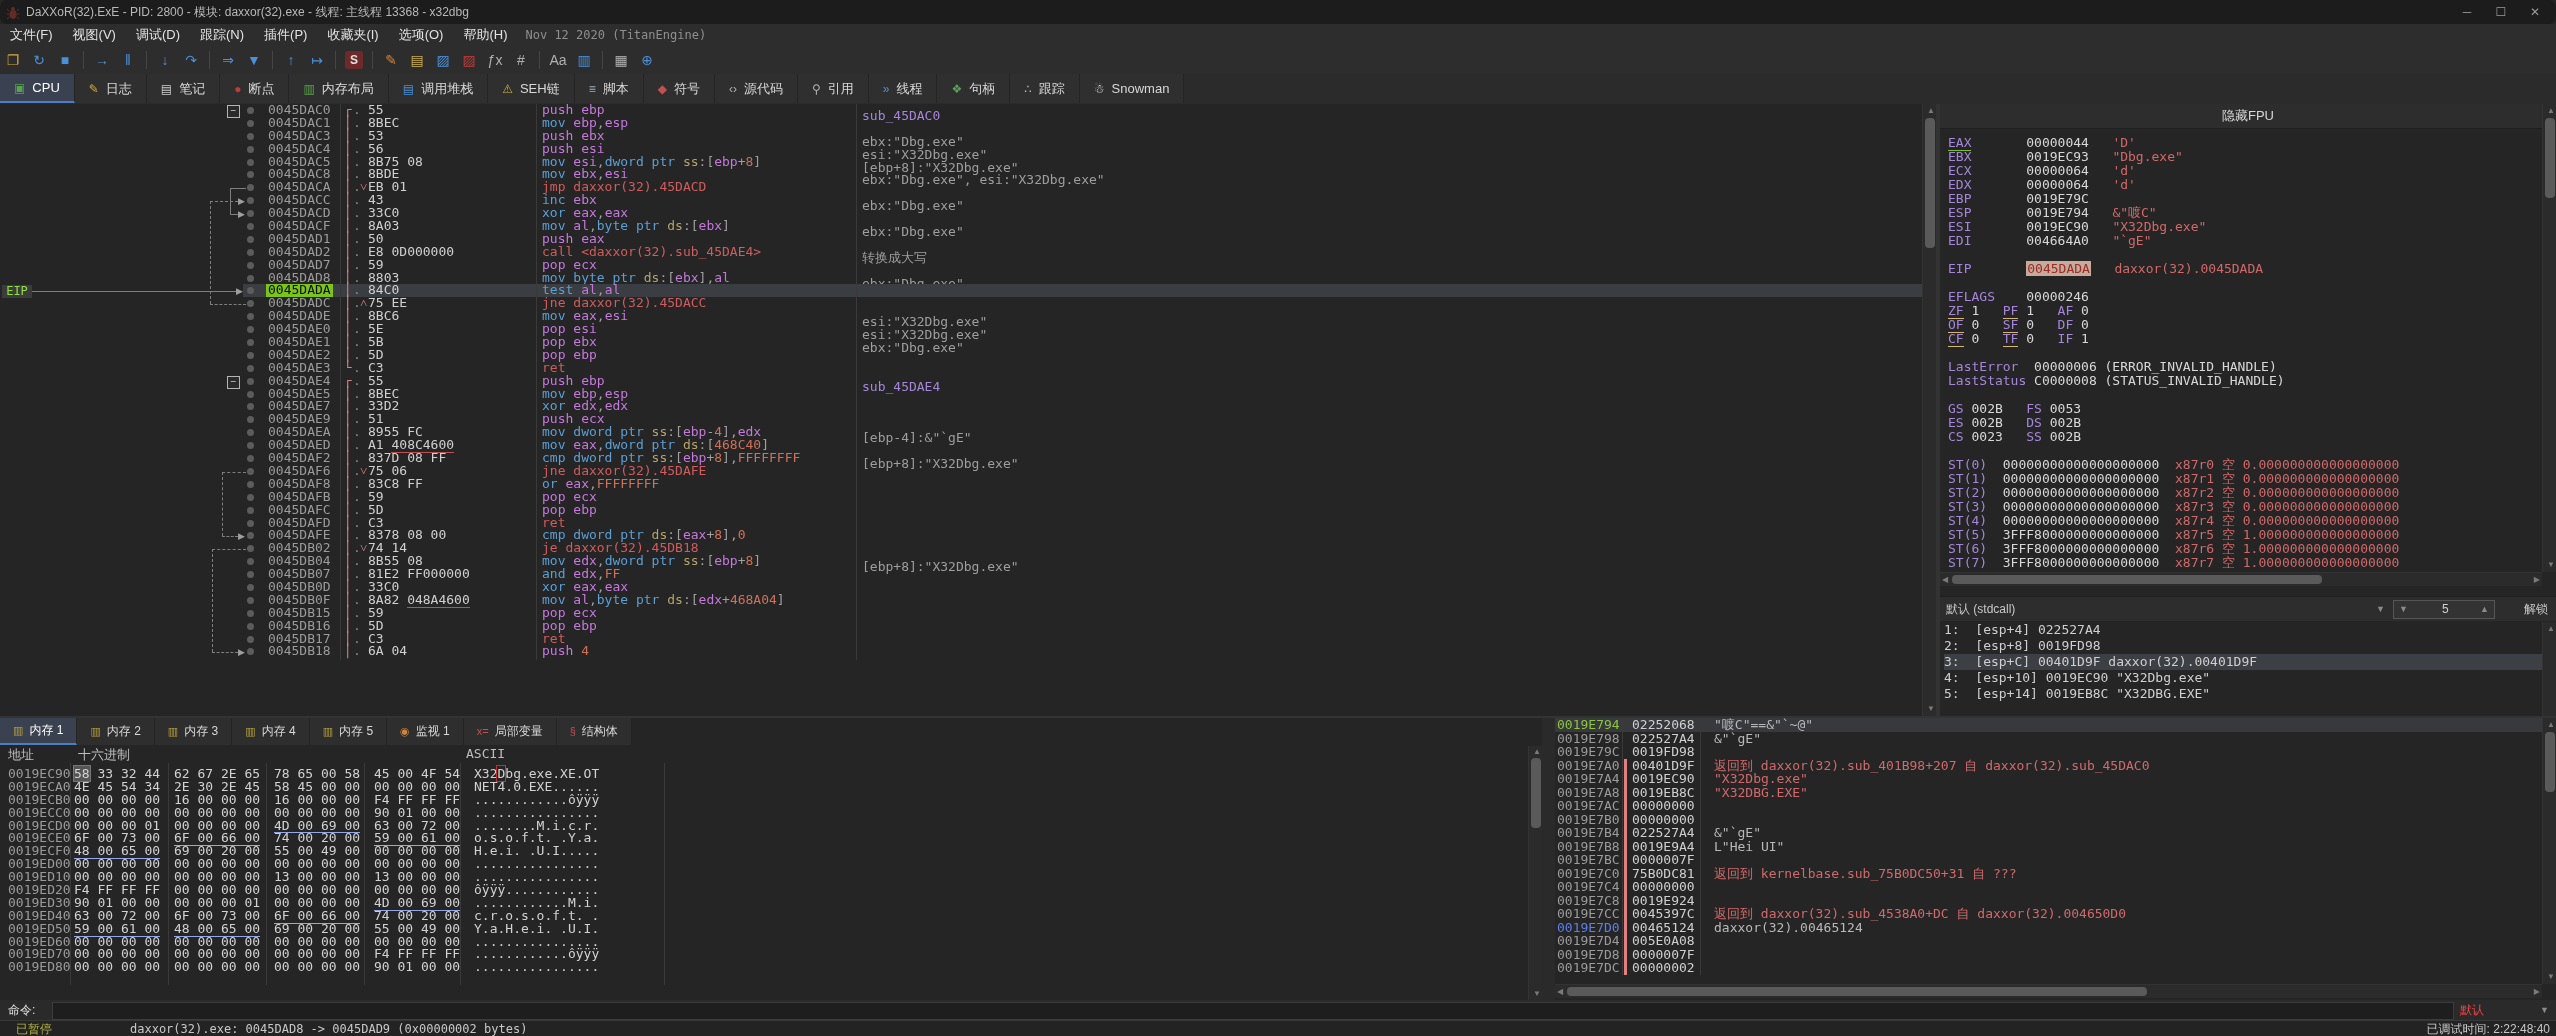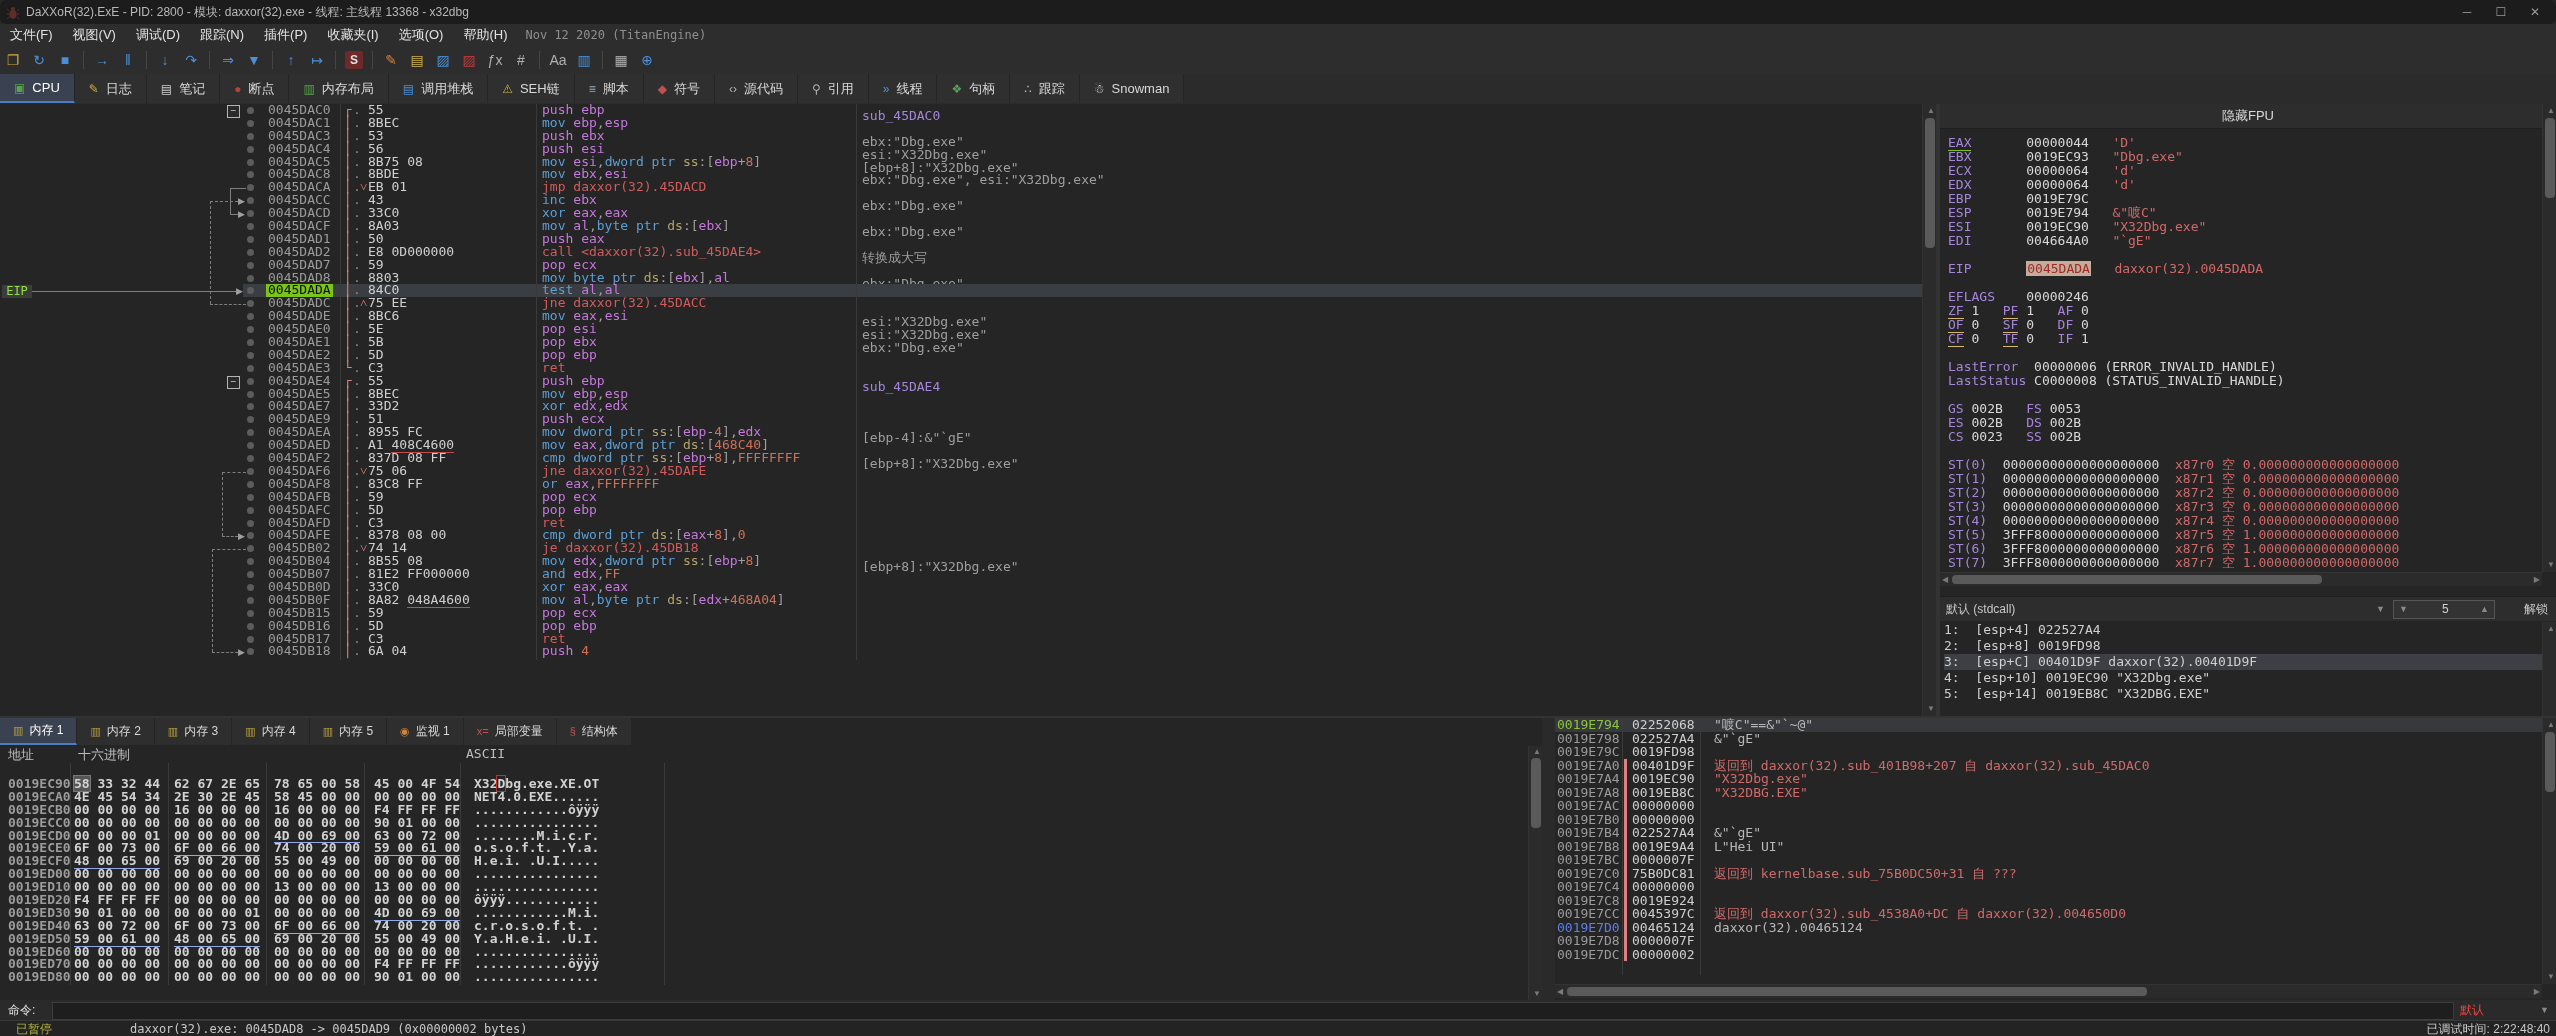--- a/index.html
+++ b/index.html
@@ -67,21 +67,21 @@
   .argrow.sel{background:#3c3f44;}
   #spinbox{position:absolute;left:453px;top:3px;width:100px;height:17px;background:#333;border:1px solid #555;color:#d0d0d0;font-size:12px;line-height:17px;}
   
   #hsplit{position:absolute;left:0;top:716px;width:2556px;height:2px;background:#333;}
   #dumparea{position:absolute;left:0;top:718px;width:1542px;height:282px;background:#252526;}
   #dumptabs{position:absolute;left:0;top:0;height:28px;}
   .dtab{display:inline-block;height:27px;line-height:27px;padding:0 13px;font-size:12px;color:#d8d8d8;background:#2e2e2e;border-right:1px solid #242424;vertical-align:top;}
   .dtab.active{background:#3a4150;border-bottom:2px solid #4a7dc4;height:25px;line-height:25px;color:#fff;}
   .dtab .ticon{margin-right:6px;font-size:11px;}
   #dumphead{position:absolute;left:0;top:28px;width:100%;height:17px;font-family:"DejaVu Sans Mono",monospace;font-size:13px;color:#bdbdbd;}
-  #dumprows{position:absolute;left:0;top:60px;width:100%;font-weight:bold;}
+  #dumprows{position:absolute;left:0;top:50px;width:100%;}
   .dumprow{height:12.9px;line-height:12.9px;font-family:"DejaVu Sans Mono",monospace;font-size:13px;white-space:pre;color:#d2d2d2;}
   .dumpaddr{display:inline-block;width:66px;padding-left:8px;color:#9b9b9b;}
   .dgroup{display:inline-block;width:86px;margin-right:14px;}
   .dgroup.ulb{border-bottom:1px solid #93a8e8;}
   .dascii{display:inline-block;}
   .selbyte{background:#555;outline:1px solid #777;}
   .redbox{outline:1px solid #c03030;}
   #bsplit{position:absolute;left:1542px;top:718px;width:13px;height:282px;background:#2a2a2a;}
   
   #stack{position:absolute;left:1555px;top:718px;width:1001px;height:282px;background:#252526;}
@@ -327,20 +327,21 @@
         <div class="srow"><span class="saddr">0019E7AC</span><span class="sval sbr">00000000</span></div>
         <div class="srow"><span class="saddr">0019E7B0</span><span class="sval sbr">00000000</span></div>
         <div class="srow"><span class="saddr">0019E7B4</span><span class="sval sbr">022527A4</span><span class="scmt gray">&amp;"`gE"</span></div>
         <div class="srow"><span class="saddr">0019E7B8</span><span class="sval sbr">0019E9A4</span><span class="scmt gray">L"Hei UI"</span></div>
         <div class="srow"><span class="saddr">0019E7BC</span><span class="sval sbr">0000007F</span></div>
         <div class="srow"><span class="saddr">0019E7C0</span><span class="sval sbr">75B0DC81</span><span class="scmt red">返回到 kernelbase.sub_75B0DC50+31 自 ???</span></div>
         <div class="srow"><span class="saddr">0019E7C4</span><span class="sval sbr">00000000</span></div>
         <div class="srow"><span class="saddr">0019E7C8</span><span class="sval sbr">0019E924</span></div>
         <div class="srow"><span class="saddr">0019E7CC</span><span class="sval sbr">0045397C</span><span class="scmt red">返回到 daxxor(32).sub_4538A0+DC 自 daxxor(32).004650D0</span></div>
         <div class="srow"><span class="saddr blue">0019E7D0</span><span class="sval sbr">00465124</span><span class="scmt gray">daxxor(32).00465124</span></div>
+        <div class="srow"><span class="saddr">0019E7D4</span><span class="sval sbr">005E0A08</span></div>
         <div class="srow"><span class="saddr">0019E7D8</span><span class="sval sbr">0000007F</span></div>
         <div class="srow"><span class="saddr">0019E7DC</span><span class="sval sbr">00000002</span></div>
       </div>
     <div class="sbh" style="left:0;top:266px;width:987px;">
         <div class="thumb" style="left:12px;width:580px;"></div>
         <span class="sbarrow" style="left:2px;top:3px;">◀</span>
         <span class="sbarrow" style="right:2px;top:3px;">▶</span>
       </div>
     <div class="sbv" style="left:987px;top:0;height:266px;">
         <div class="thumb" style="top:14px;height:60px;"></div>

